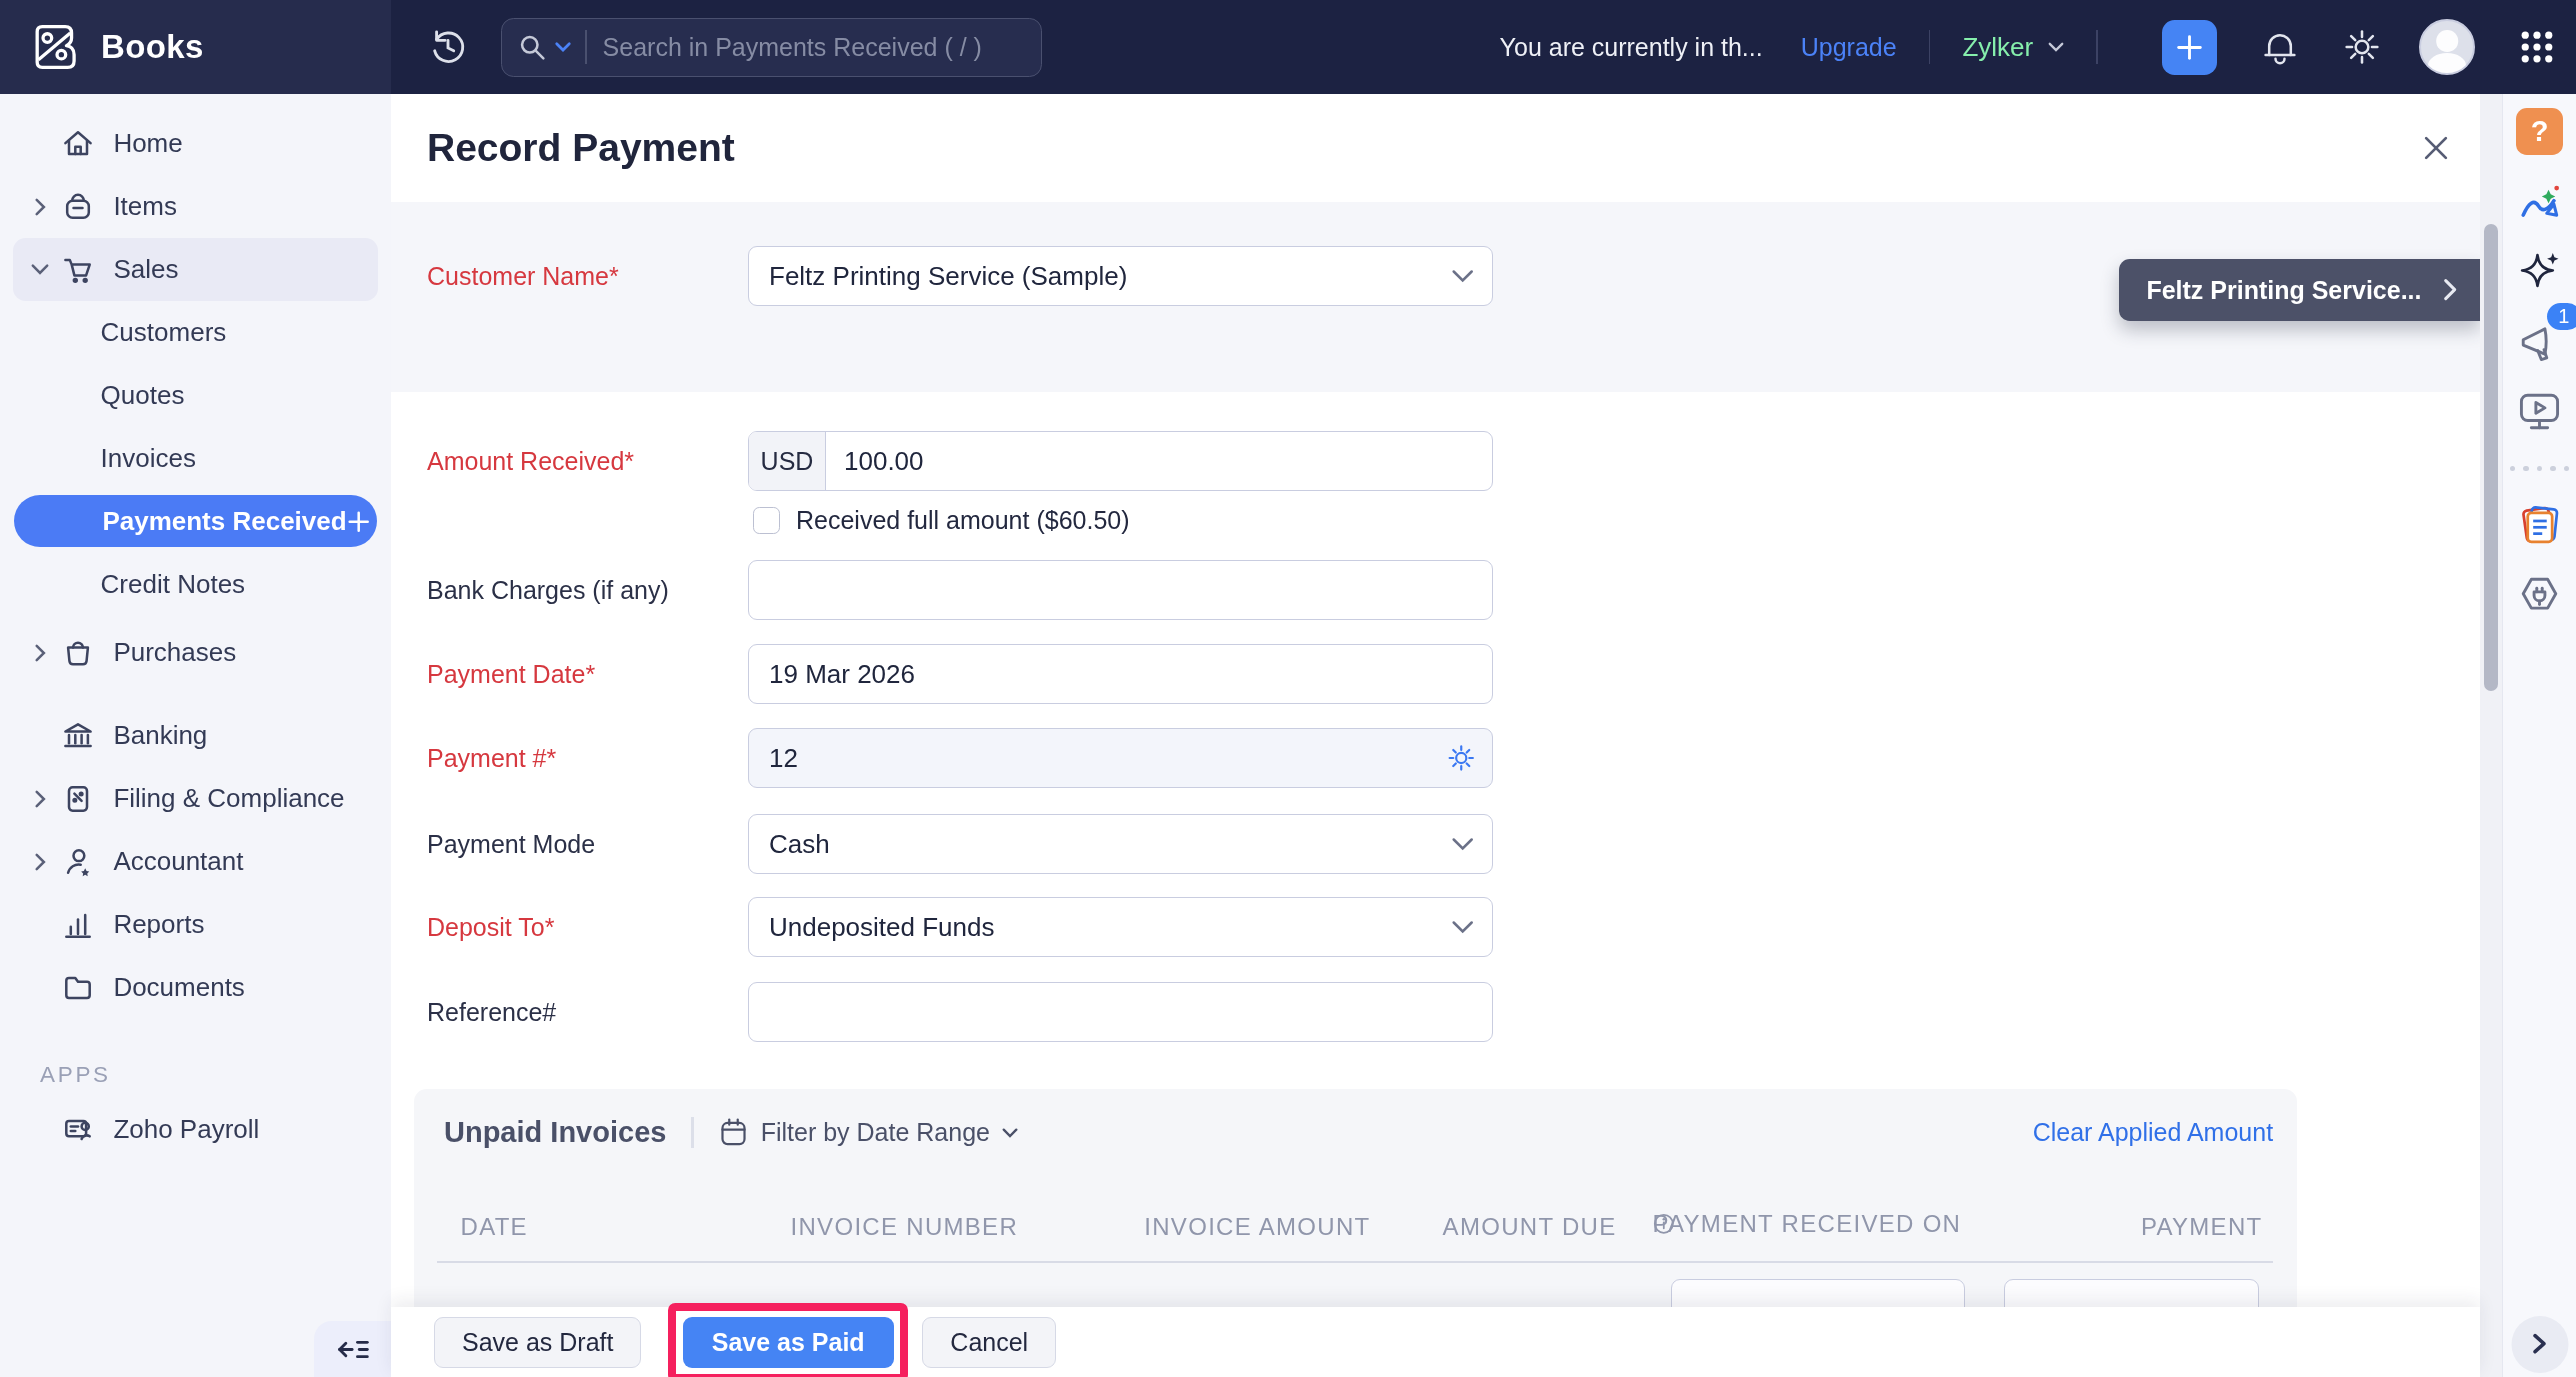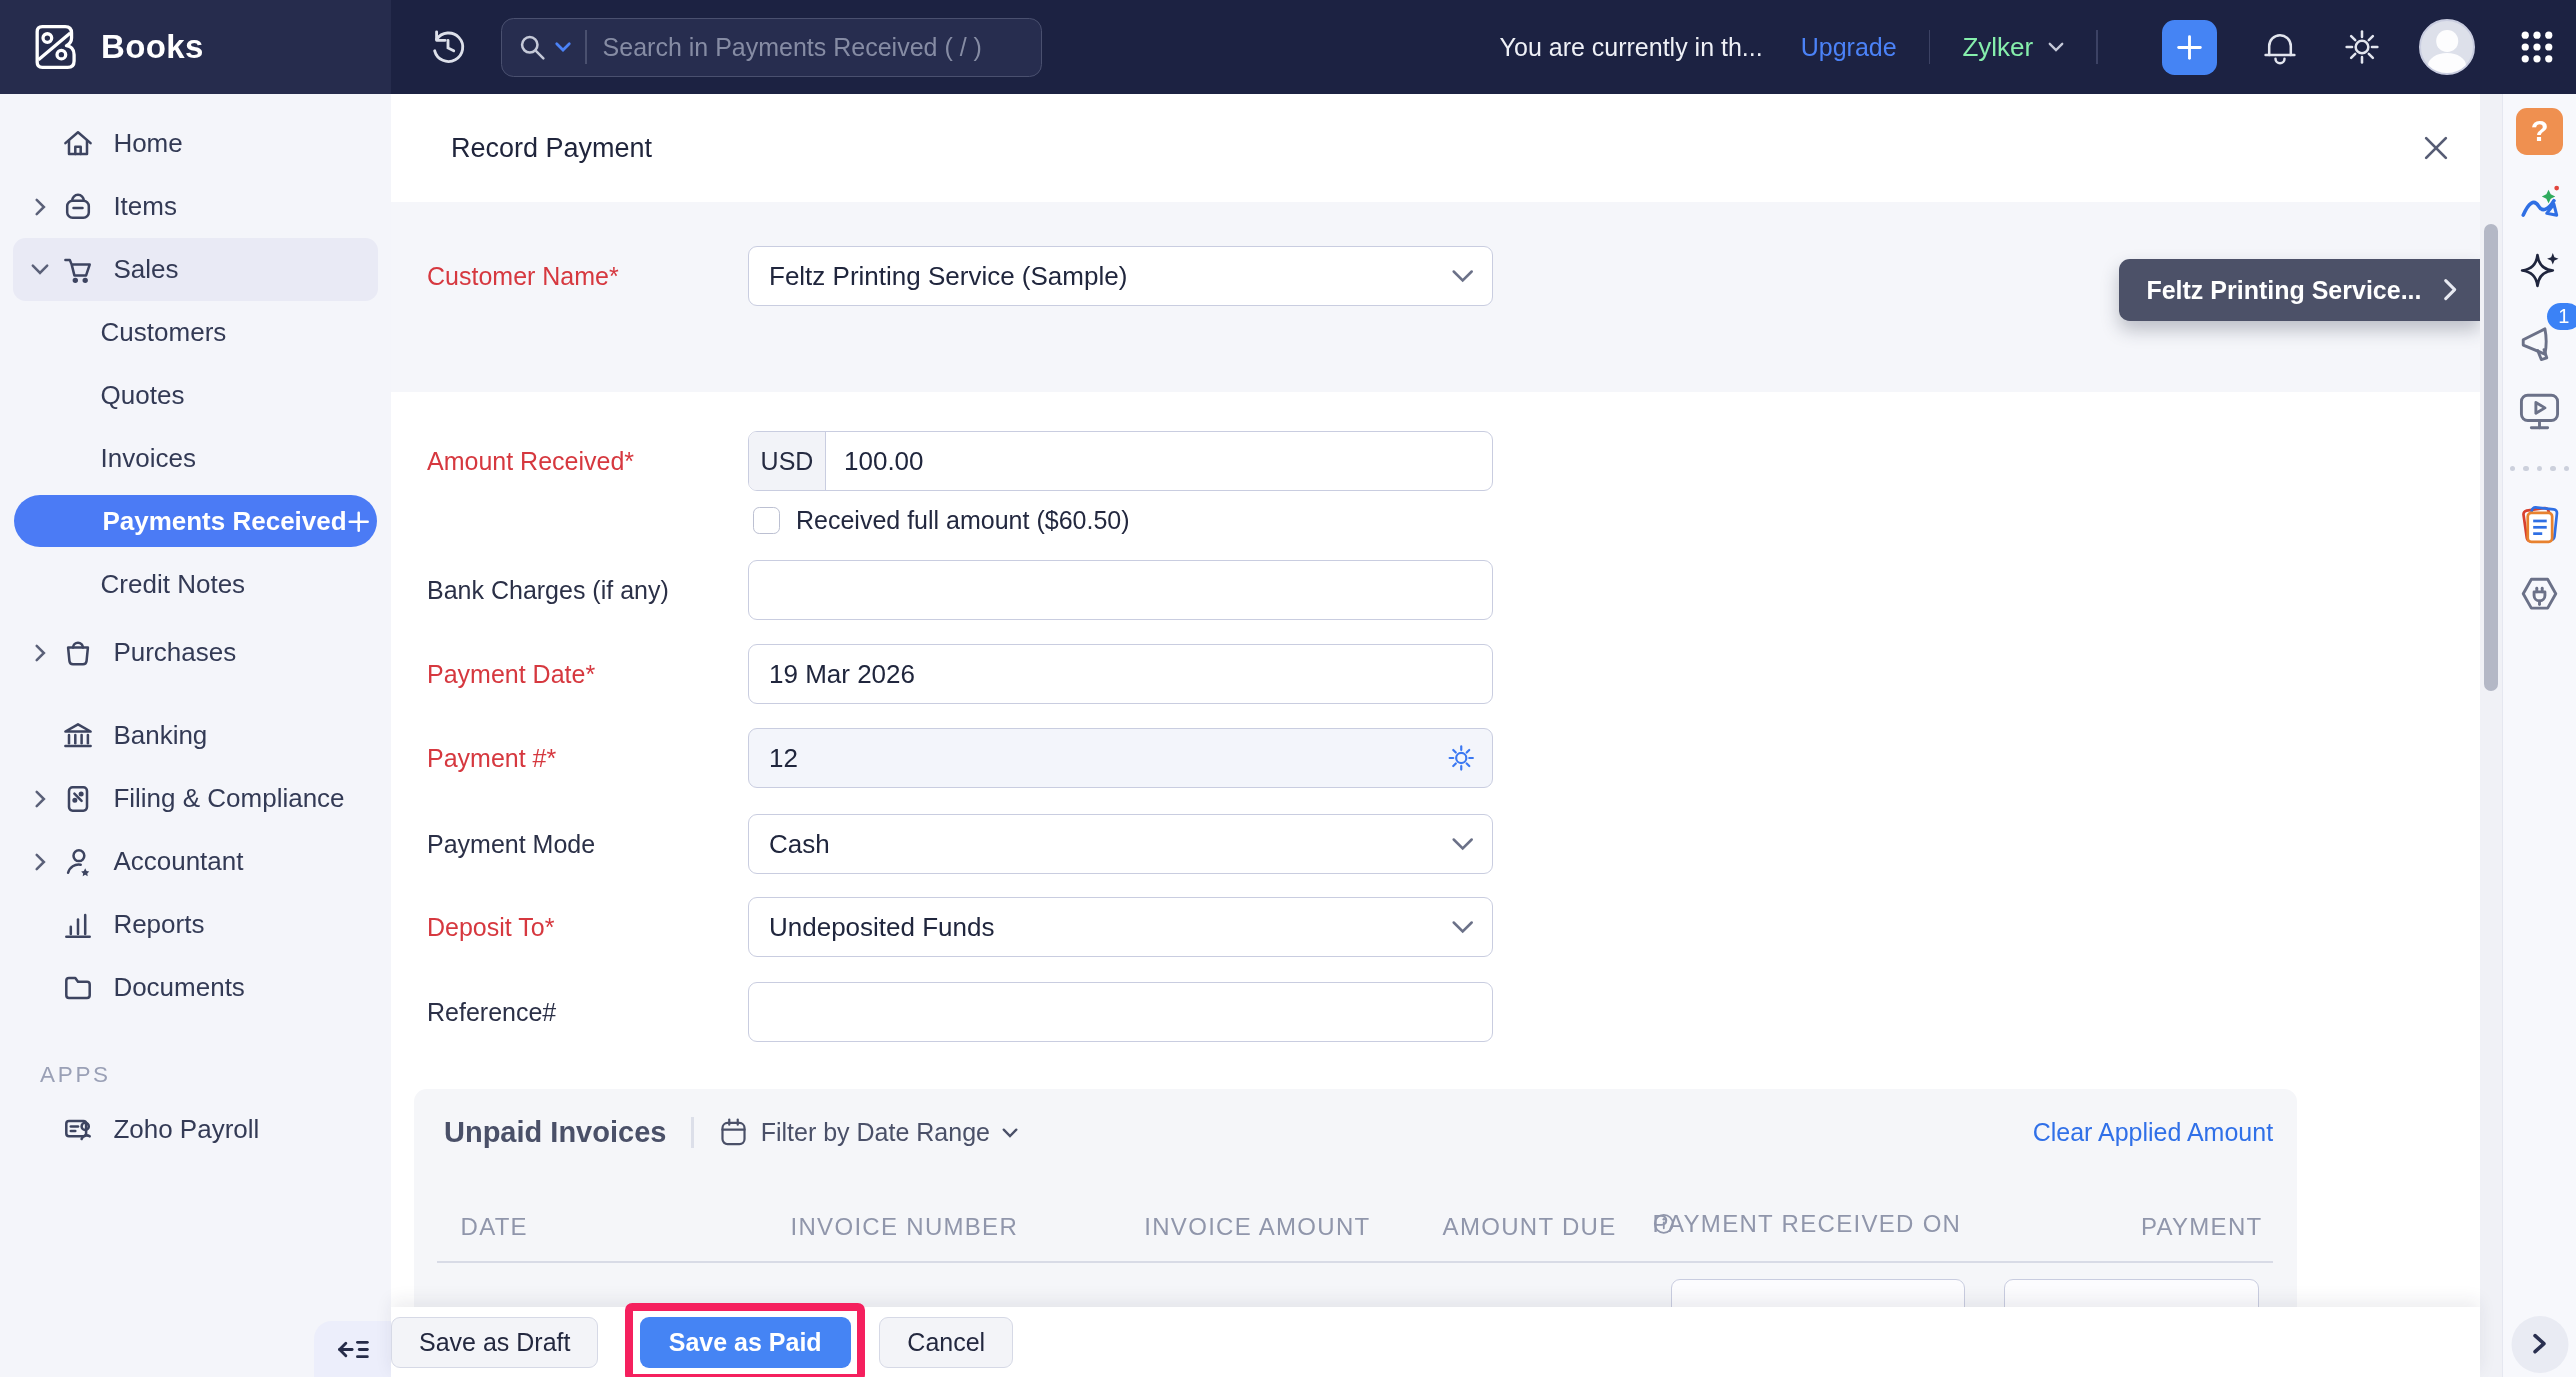--- a/index.html
+++ b/index.html
@@ -43,21 +43,21 @@
   .side-row.active-blue { background:#4b7bf5; color:#fff; border-radius:27px; height:52px; margin:5.4px 14.4px; }
   .side-row.active-blue .slabel { margin-left:88px; font-weight:bold; }
   .side-row .row-plus { margin-left:auto; margin-right:25px; display:flex; }
   .gap-lg { margin-top:20px; }
   .apps-header { margin:43px 0 10px 40px; font-size:22.5px; letter-spacing:2.7px; color:#9aa0b6; }
   .collapse-tile { position:absolute; right:0; bottom:0; width:77px; height:57px; background:#eceefb; border-top-left-radius:18px; display:flex; align-items:center; justify-content:center; }
 
   
   .main { flex:1; display:flex; flex-direction:column; background:#fff; position:relative; min-width:0; }
   .main-header { height:108px; display:flex; align-items:center; padding:0 27px 0 36px; background:#fff; }
-  .page-title { font-size:27px; font-weight:normal; color:#20253c;margin-left:24px; }
+  .page-title { font-size:39px; font-weight:bold; color:#20253c; }
   .close-x { margin-left:auto; }
 
   .content { flex:1; position:relative; overflow:hidden; background:#fff; }
   .band { position:absolute; top:0; left:0; right:0; height:190px; background:#f5f6fa; }
 
   .frow { position:absolute; left:36px; display:flex; align-items:center; height:44px; }
   .flabel { width:321px; font-size:25px; color:#2b3047; flex-shrink:0; }
   .flabel.req { color:#d6383f; }
   .fctrl { width:745px; height:60px; border:1.8px solid #c9cde0; border-radius:9px; background:#fff; display:flex; align-items:center; font-size:26px; color:#20263d; position:relative; }
   .fctrl .sel-text { padding-left:20px; }
@@ -85,21 +85,21 @@
   .p-cols span { position:absolute; white-space:nowrap; }
   .pc1 { left:47px; } .pc2 { left:377px; } .pc3 { right:926px; } .pc4 { right:680px; }
   .pc5 { left:1239px; display:flex; align-items:center; gap:9px; }
   .pc6 { right:34px; }
   .p-line { position:absolute; top:172px; left:23.4px; right:23.4px; height:1.8px; background:#d8dbe6; }
   .p-input { position:absolute; top:190px; height:63px; border:1.8px solid #c9cde0; border-radius:9px; background:#fcfcfe; }
   .p-in1 { left:1257px; width:294px; }
   .p-in2 { left:1590px; width:255px; }
 
   
-  .footerbar { height:71px; background:#fff; display:flex; align-items:center; box-shadow:0 -7.2px 16px rgba(35,40,65,.08); position:relative; z-index:5; }
+  .footerbar { height:71px; background:#fff; display:flex; align-items:center; padding-left:43px; box-shadow:0 -7.2px 16px rgba(35,40,65,.08); position:relative; z-index:5; }
   .btn { height:51px; padding:0 27px; border-radius:9px; font-size:25px; display:flex; align-items:center; white-space:nowrap; }
   .btn-ghost { background:#f3f4f8; border:1.8px solid #d6d9e6; color:#23283f; }
   .ring { margin-left:27px; border:8px solid #f5205e; border-radius:7.2px; background:#fff; padding:6.3px; display:flex; }
   .btn-primary { background:#4584f4; color:#ffffff; border:none; padding:0 29px; font-weight:bold; }
   .btn-cancel { margin-left:14.4px; }
 
   
   .vscroll { width:21.6px; background:#f0f1f6; position:relative; flex-shrink:0; }
   .vthumb { position:absolute; top:130px; left:3.6px; width:14.4px; height:467px; background:#b4b8c6; border-radius:7.2px; }
   .rightbar { width:74px; background:#f7f8fc; border-left:1.8px solid #e5e7f0; position:relative; display:flex; flex-direction:column; align-items:center; padding-top:14.4px; gap:23.4px; flex-shrink:0; }

